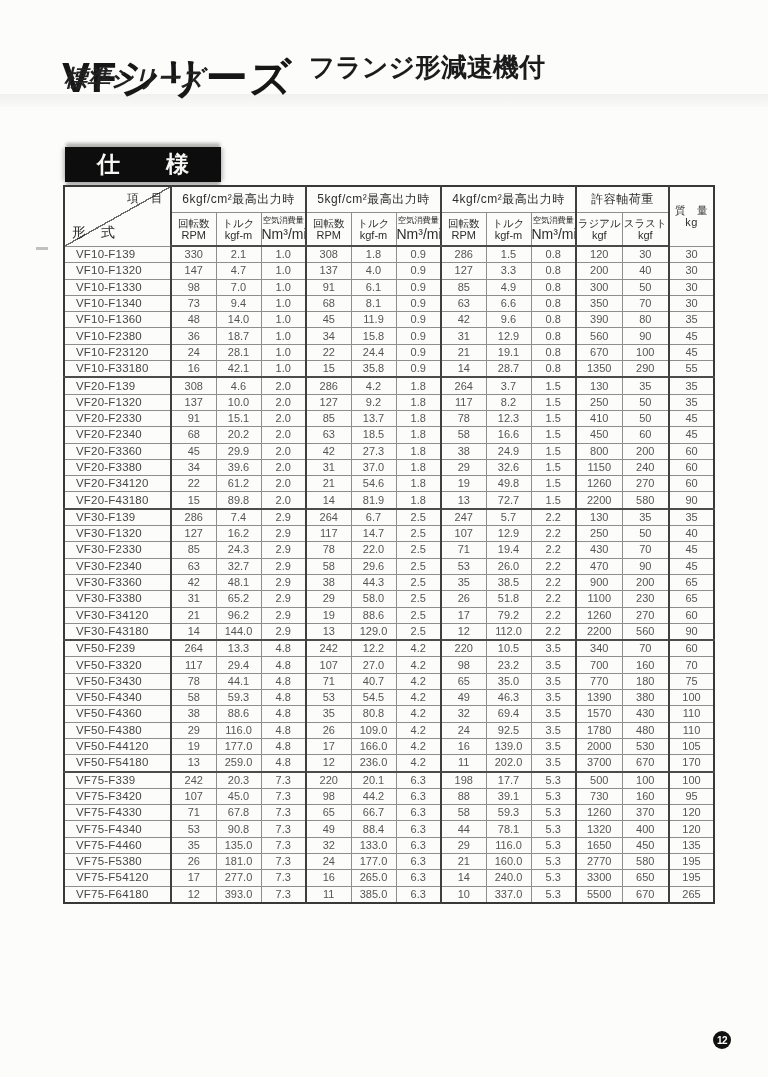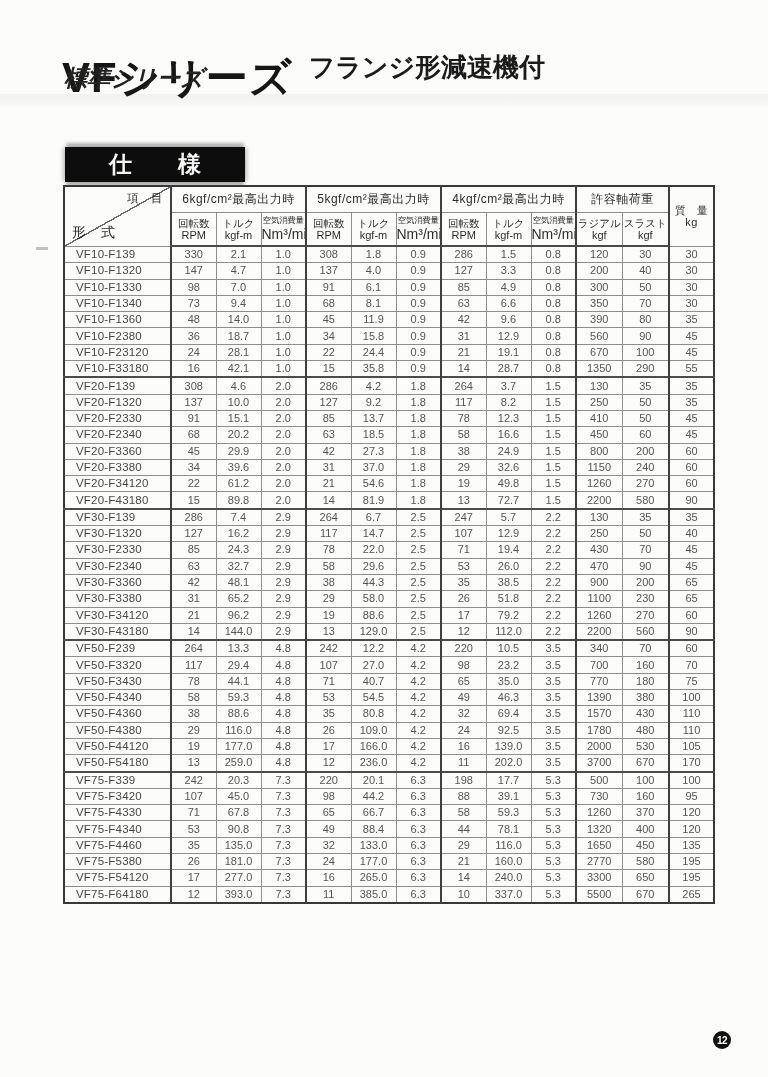--- a/index.html
+++ b/index.html
@@ -12,21 +12,21 @@
   
   .title-row{position:absolute;left:62px;top:30px;display:flex;align-items:flex-start;white-space:nowrap;margin-top:20px;}
   .title-main{font-size:42px;font-weight:bold;letter-spacing:1px;color:#161616;}
   .title-tagline{font-size:26px;font-weight:bold;margin-left:16px;color:#1b1b1b;}
   .title-series{position:absolute;left:64px;top:63px;font-size:23px;font-weight:bold;color:#222;font-style:italic;}
   
   .scan-band{position:absolute;left:0;top:94px;width:768px;height:13px;
     background:linear-gradient(to bottom,rgba(60,60,60,.06),rgba(60,60,60,.015));}
   
   .spec-heading{
-    position:absolute;left:65px;top:147px;width:180px;height:35px;
+    position:absolute;left:65px;top:147px;width:156px;height:35px;
     background:#0d0d0d;color:#f6f6f4;display:flex;align-items:center;justify-content:center;
     font-size:23px;font-weight:bold;
     box-shadow:0 -5px 3px -1px rgba(125,125,125,.55),0 5px 3px -1px rgba(125,125,125,.55),
                -4px 0 3px -1px rgba(150,150,150,.35),4px 0 3px -1px rgba(150,150,150,.35);
   }
   
   table.spec{
     position:absolute;left:63px;top:185px;width:650px;
     border-collapse:collapse;table-layout:fixed;
     border:2px solid #383838;

